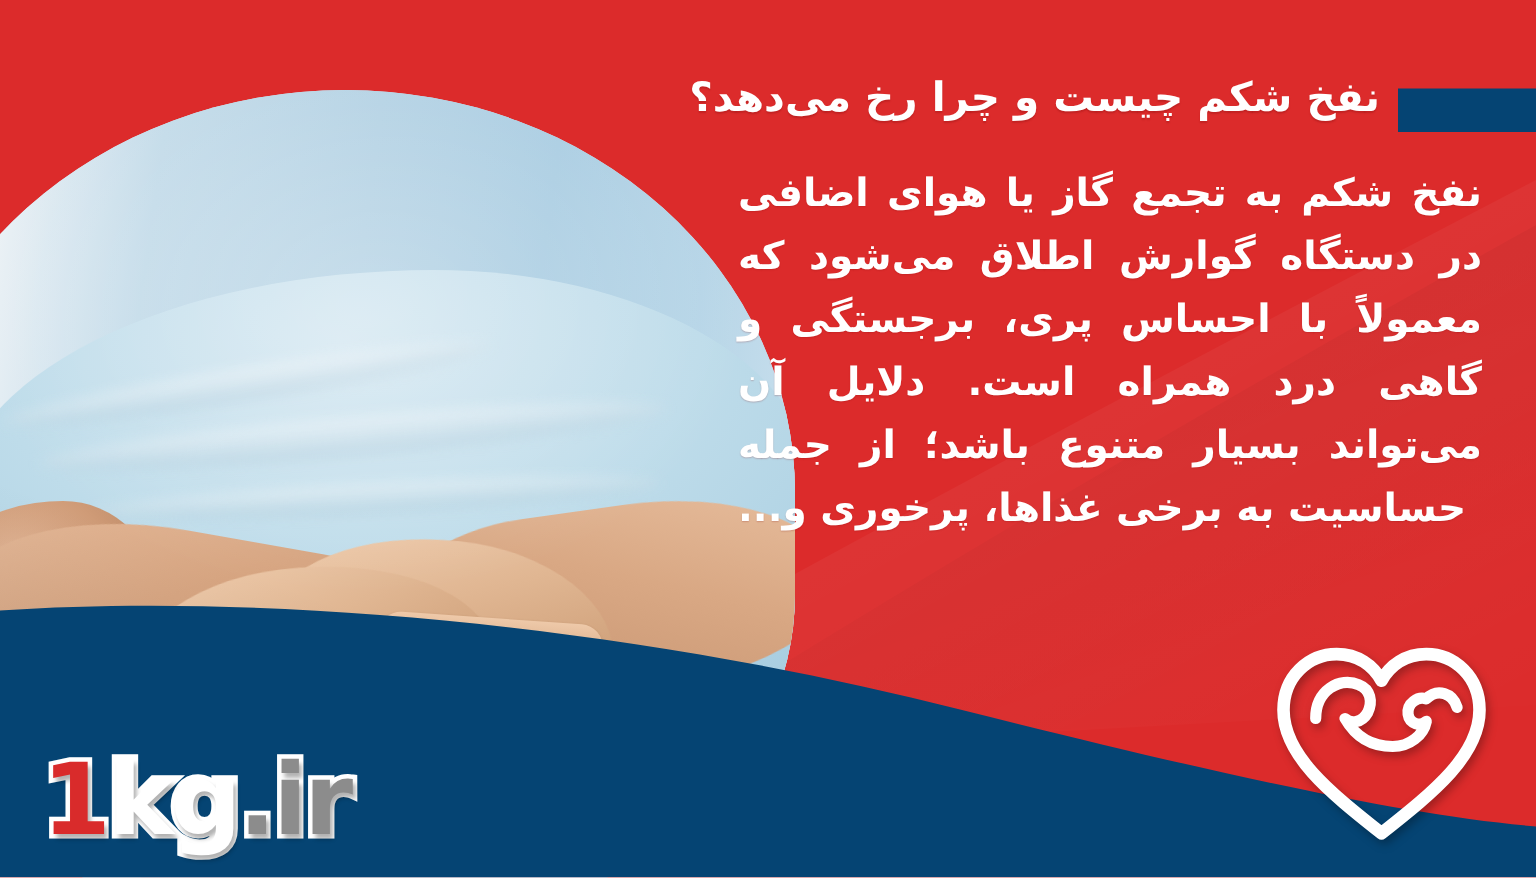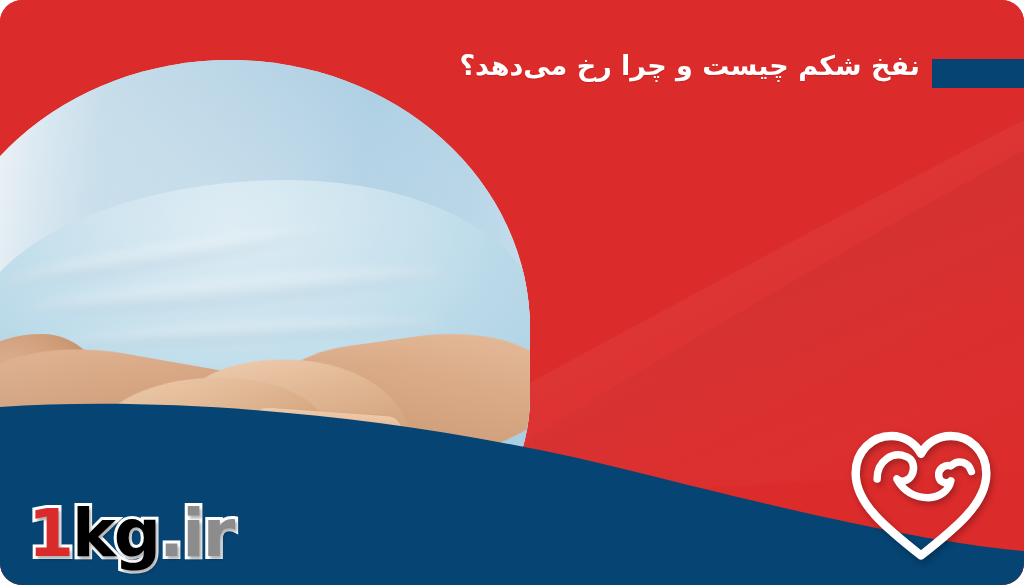--- a/index.html
+++ b/index.html
@@ -11,21 +11,20 @@
     background: #ffffff;
   }
 
   #banner {
     position: relative;
     width: 1024px;
     height: 585px;
     overflow: hidden;
     font-family: "DejaVu Sans", "Liberation Sans", sans-serif;
     background: #dc2b2b;
-    border-radius: 22px;
   }
 
   
   .bg-red {
     position: absolute;
     inset: 0;
     background: #dc2b2b;
   }
 
   .bg-sheen {
@@ -220,21 +219,21 @@
     direction: ltr;
     line-height: 1;
     white-space: nowrap;
   }
   .site-logo span {
     -webkit-text-stroke: 6px #ffffff;
     paint-order: stroke fill;
     text-shadow: 2px 3px 3px rgba(0,0,0,.30);
   }
   .lg-1  { color: #d92b2b; }
-  .lg-kg { color: #000000; text-align: center; }
+  .lg-kg { color: #ffffff; text-align: center; }
   .lg-dot{ color: #8c8c8c; }
   .lg-ir { color: #8c8c8c; margin-top: 38px; }
 
   
   .heart-logo {
     position: absolute;
     right: 28px;
     bottom: 22px;
     width: 150px;
     height: 140px;
@@ -299,20 +298,21 @@
 
   <svg class="bg-blue-wave" viewBox="0 0 1024 230" preserveAspectRatio="none">
     <path d="M0 52 C 180 40, 420 62, 640 118 C 800 158, 930 188, 1024 196 L1024 230 L0 230 Z" fill="#054473"></path>
   </svg>
 
   <div class="title-row">
     <div class="title-bar"></div>
     <div class="title-text">نفخ شکم چیست و چرا رخ می‌دهد؟</div>
   </div>
 
+  <div class="body-copy">نفخ شکم به تجمع گاز یا هوای اضافی در دستگاه گوارش اطلاق می‌شود که معمولاً با احساس پری، برجستگی و گاهی درد همراه است. دلایل آن می‌تواند بسیار متنوع باشد؛ از جمله حساسیت به برخی غذاها، پرخوری و...</div>
 
   <div class="site-logo"><span class="lg-1">1</span><span class="lg-kg">kg</span><span class="lg-dot">.</span><span class="lg-ir">ir</span></div>
 
   <div class="heart-logo">
     <svg viewBox="0 0 160 150">
       <path d="M80 142
                C 42 112, 10 86, 10 54
                C 10 30, 28 14, 48 14
                C 63 14, 74 22, 80 33
                C 86 22, 97 14, 112 14

